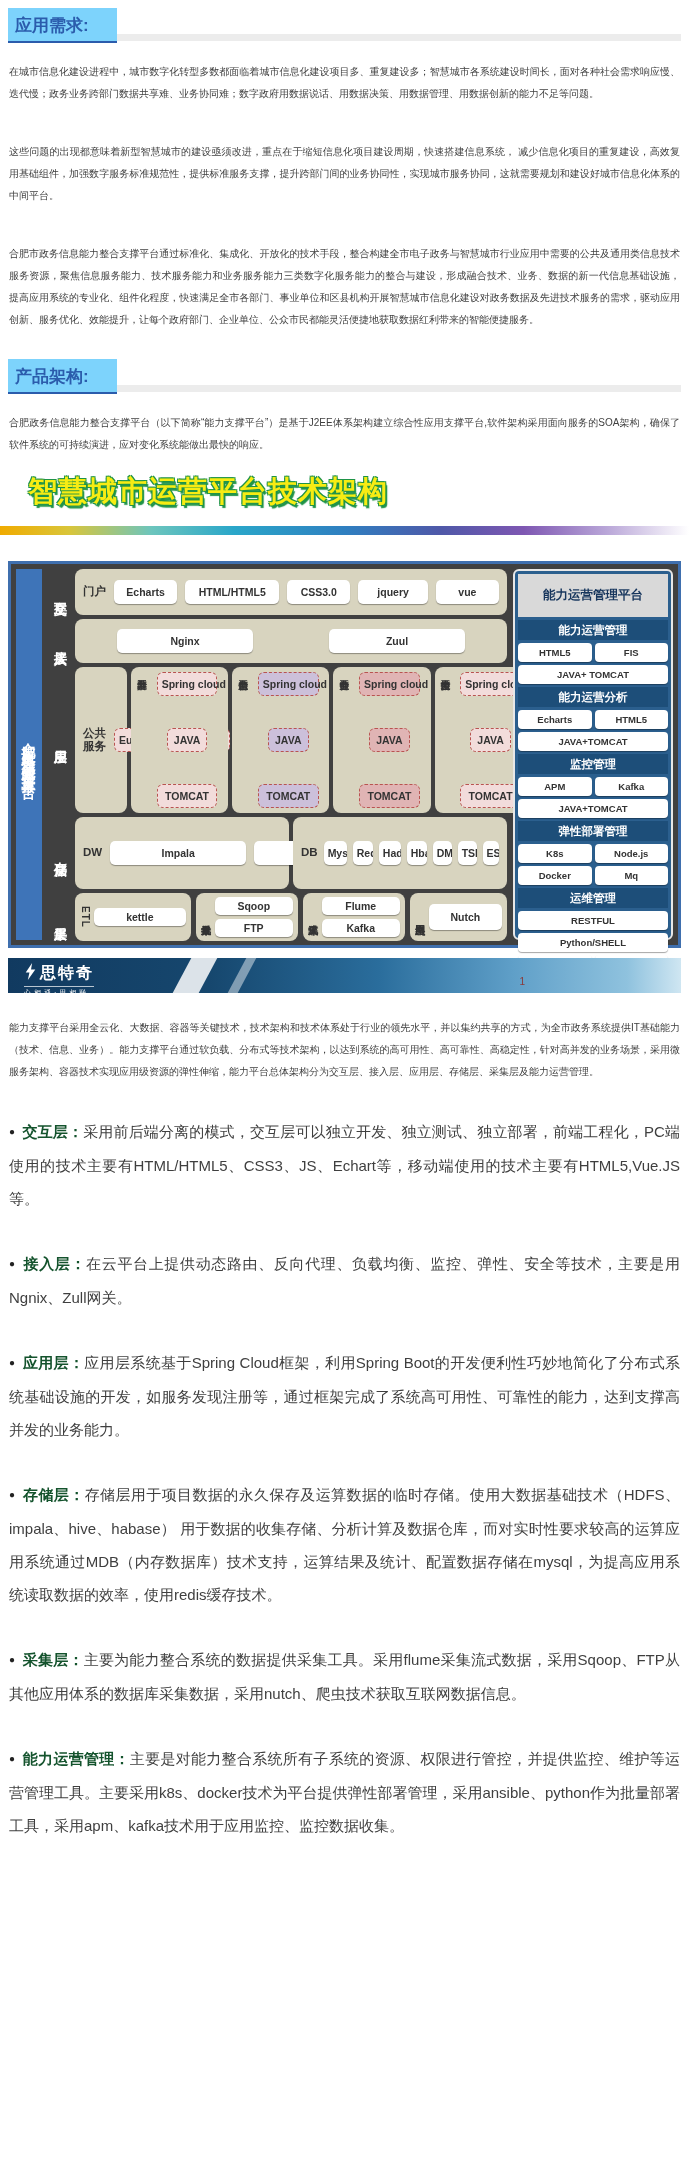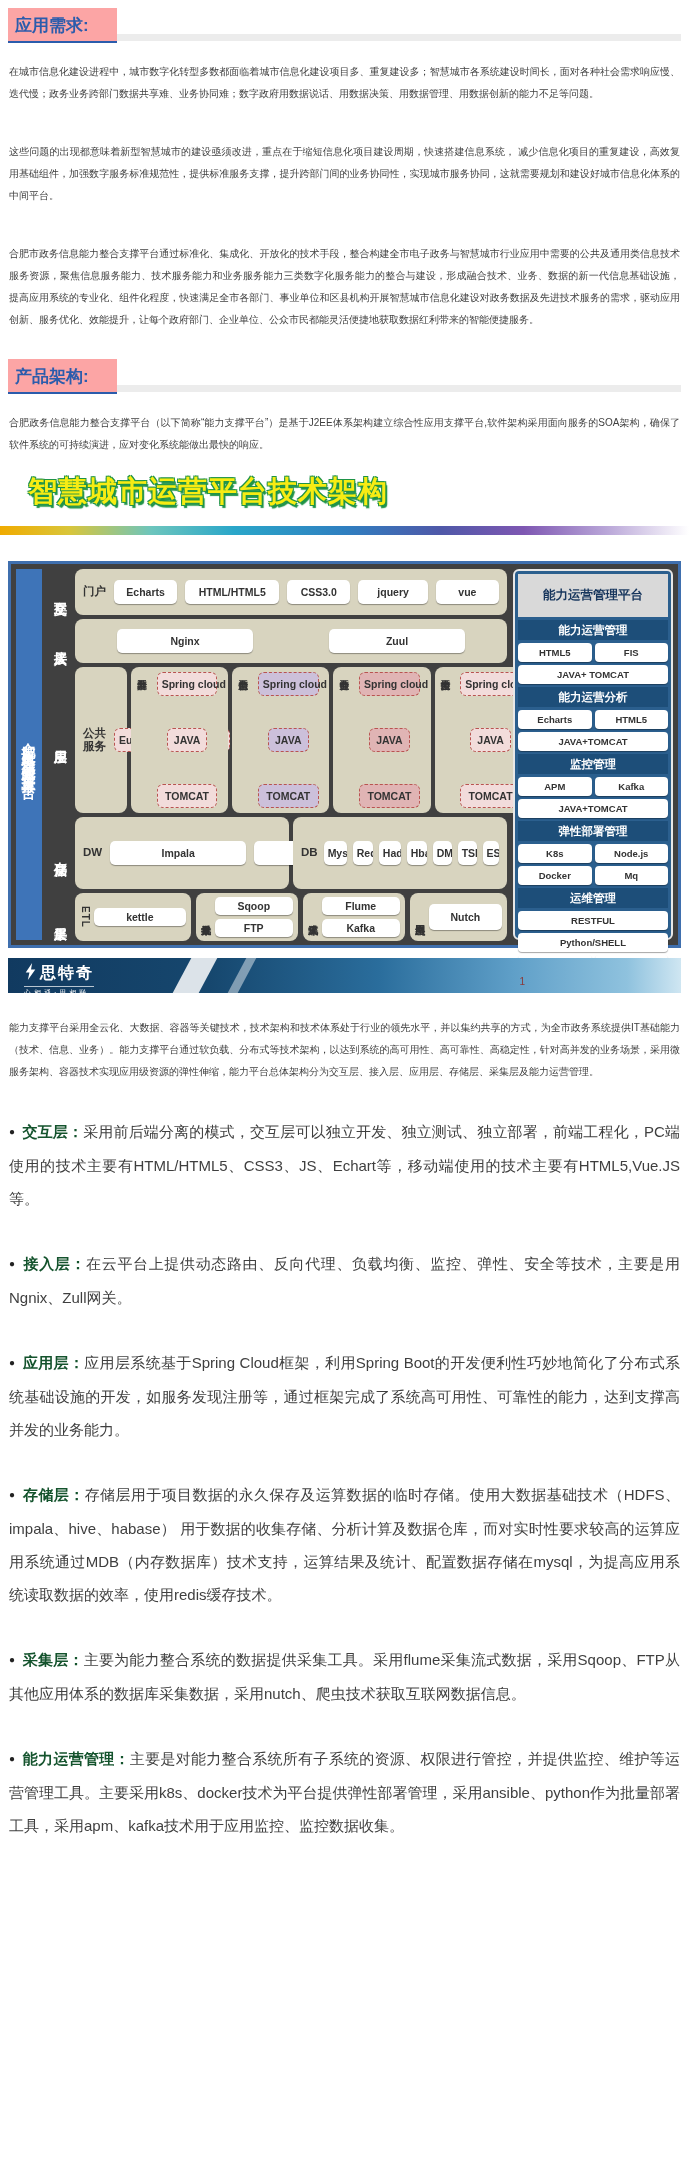--- a/index.html
+++ b/index.html
@@ -1,21 +1,21 @@
 <!DOCTYPE html>
 <html><head>
 <meta charset="utf-8">
 <style>
   html,body{margin:0;padding:0;background:#ffffff;}
   body{width:689px;font-family:"Liberation Sans","DejaVu Sans",sans-serif;}
   .page{width:689px;overflow:hidden;background:#fff;}
 
   
   .sec-head{display:flex;align-items:flex-end;margin:8px 8px 0 8px;}
-  .sec-label{background:#fca5a5;color:#2b5cac;font-weight:bold;font-size:17px;
+  .sec-label{background:#7dd3fc;color:#2b5cac;font-weight:bold;font-size:17px;
              padding:6px 28px 4px 7px;border-bottom:2px solid #2b5cac;white-space:nowrap;}
   .sec-rule{flex:1;height:7px;background:#ececec;margin-bottom:2px;}
 
   
   .para{margin:36px 9px 0 9px;font-size:10px;color:#3f3f3f;line-height:2.2;text-align:justify;}
   .para.first{margin-top:18px;}
   .bullet{margin:32px 9px 0 9px;font-size:15px;color:#3f3f3f;line-height:2.2;text-align:justify;}
   .bullet .dot{font-size:10px;vertical-align:2px;color:#222;margin-right:3px;}
   .bullet b{color:#14532d;font-family:Liberation Serif, serif;}
 

